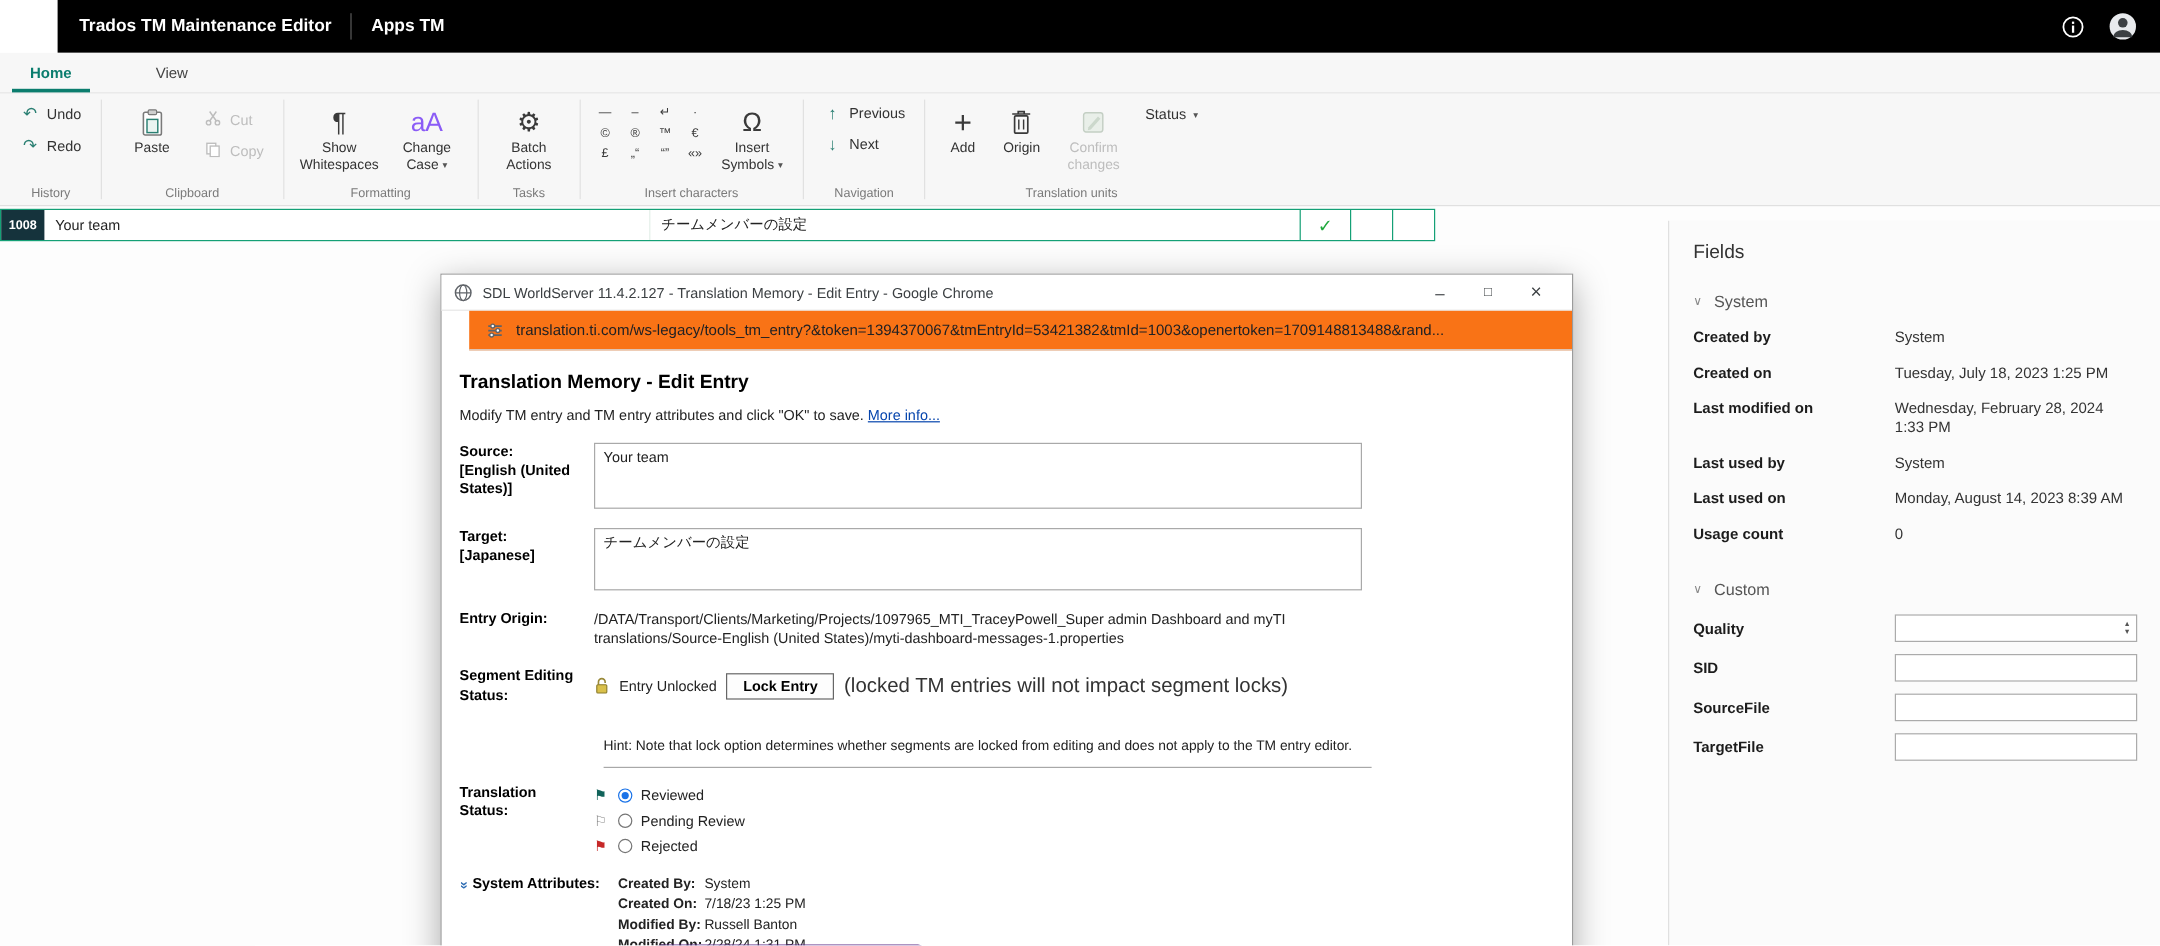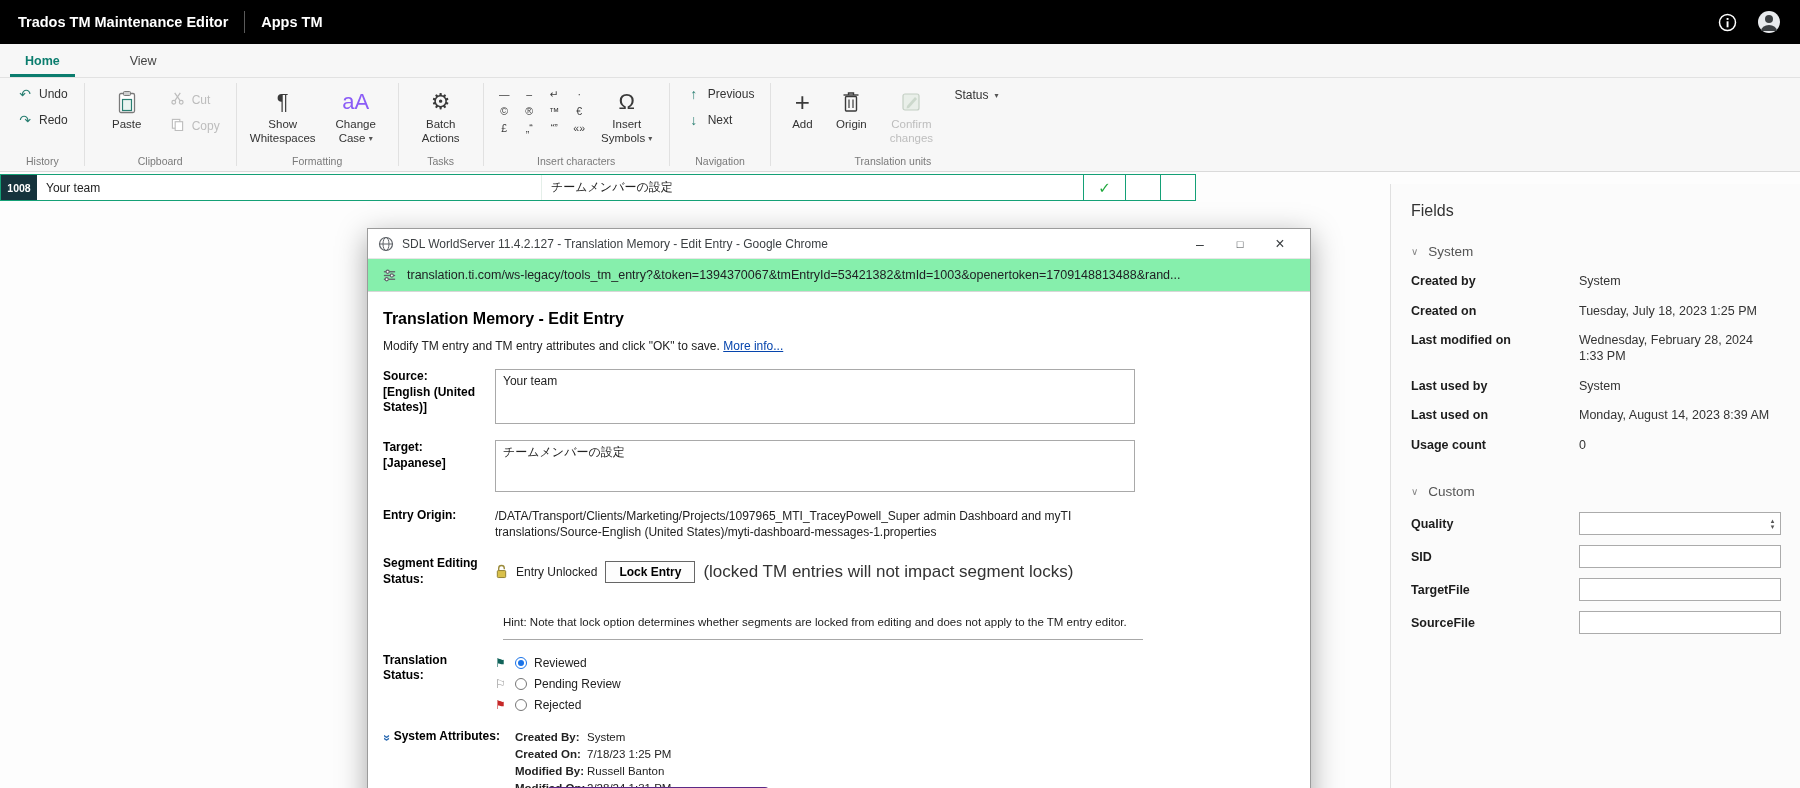--- a/index.html
+++ b/index.html
@@ -1,21 +1,21 @@
 <!DOCTYPE html>
 <html><head>
 <meta charset="utf-8">
 <style>
   * { margin:0; padding:0; box-sizing:border-box; }
   html,body { width:1800px; height:788px; overflow:hidden; background:#fff;
               font-family:"Liberation Sans","DejaVu Sans",sans-serif; }
   .app { position:relative; width:1800px; height:788px; }
 
   
-  .topbar { height:44px; background:#000; color:#fff; display:flex; align-items:center; padding:0 18px; }
+  .topbar { height:44px; background:#000; color:#fff; display:flex; align-items:center; padding:0 18px;margin-left:48px; }
   .topbar-title, .topbar-app { font-size:14.5px; font-weight:bold; white-space:nowrap; }
   .topbar-sep { width:1px; height:22px; background:#5a5a5a; margin:0 16px; }
   .topbar-right { margin-left:auto; display:flex; align-items:center; gap:16px; }
   .tb-iconbtn { width:26px; height:26px; display:flex; align-items:center; justify-content:center; cursor:pointer; }
 
   
   .tabbar { height:34px; background:#f7f7f7; display:flex; align-items:flex-end; padding-left:10px; border-bottom:1px solid #e2e2e2;gap:40px; }
   .tab { padding:8px 15px 6px; font-size:12.5px; color:#444; cursor:pointer; border-bottom:3px solid transparent; }
   .tab.active { color:#0b7d6e; font-weight:bold; border-bottom-color:#0b7d6e; }
 
@@ -71,21 +71,21 @@
   
   .popup { position:absolute; left:367px; top:56px; width:944px; height:600px; background:#fff;
            border:1px solid #9b9b9b; box-shadow:0 8px 28px rgba(0,0,0,.35); }
   .titlebar { height:30px; display:flex; align-items:center; padding:0 10px; background:#fff; border-bottom:1px solid #e6e6e6; }
   .win-title { font-size:12px; color:#3c4043; margin-left:8px; white-space:nowrap; overflow:hidden; }
   .wctrls { margin-left:auto; display:flex; align-items:center; gap:0; }
   .wctrl { width:40px; text-align:center; color:#3c4043; cursor:pointer; }
   .wctrl.mini { font-size:14px; }
   .wctrl.maxi { font-size:11px; }
   .wctrl.close { font-size:16px; }
-  .urlbar { height:33px; display:flex; align-items:center; gap:10px; padding:0 14px; background:#86efac; border-bottom:1px solid #d7d7d7; }
+  .urlbar { height:33px; display:flex; align-items:center; gap:10px; padding:0 14px; background:#f97316; border-bottom:1px solid #d7d7d7;margin-left:23px; }
   .url-text { font-size:12.5px; color:#202124; white-space:nowrap; overflow:hidden; }
   .dialog-body { padding:18px 15px 0; height:535px; overflow:hidden; }
   .dlg-heading { font-size:16px; font-weight:bold; color:#000; }
   .dlg-desc { font-size:12px; color:#222; margin-top:11px; }
   .dlg-desc a { color:#0645ad; text-decoration:underline; cursor:pointer; }
 
   .form-row { display:flex; margin-top:16px; }
   .flabel { width:112px; flex:none; font-weight:bold; font-size:12px; color:#000; line-height:1.3; padding-right:8px; }
   .ffield { width:640px; flex:none; font-size:12px; color:#222; }
   .ftextarea { width:640px; height:55px; border:1px solid #a9a9a9; background:#fff; font-size:12px; color:#222;
@@ -364,25 +364,25 @@
               <span>▴</span>
               <span>▾</span>
             </span>
         </span>
       </div>
       <div class="custom-row">
         <span class="fkey">SID</span>
         <span class="finput-wrap"><input class="finput" value="" style=""></span>
       </div>
       <div class="custom-row">
+        <span class="fkey">SourceFile</span>
+        <span class="finput-wrap"><input class="finput" value="" style=""></span>
+      </div>
+      <div class="custom-row">
         <span class="fkey">TargetFile</span>
-        <span class="finput-wrap"><input class="finput" value="" style=""></span>
-      </div>
-      <div class="custom-row">
-        <span class="fkey">SourceFile</span>
         <span class="finput-wrap"><input class="finput" value="" style=""></span>
       </div>
     </div>
 
     <div class="popup">
 
       <div class="titlebar">
         <svg width="16" height="16" viewBox="0 0 16 16">
           <circle cx="8" cy="8" r="6.5" fill="none" stroke="#5f6368" stroke-width="1.2"></circle>
           <ellipse cx="8" cy="8" rx="3" ry="6.5" fill="none" stroke="#5f6368" stroke-width="1"></ellipse>

